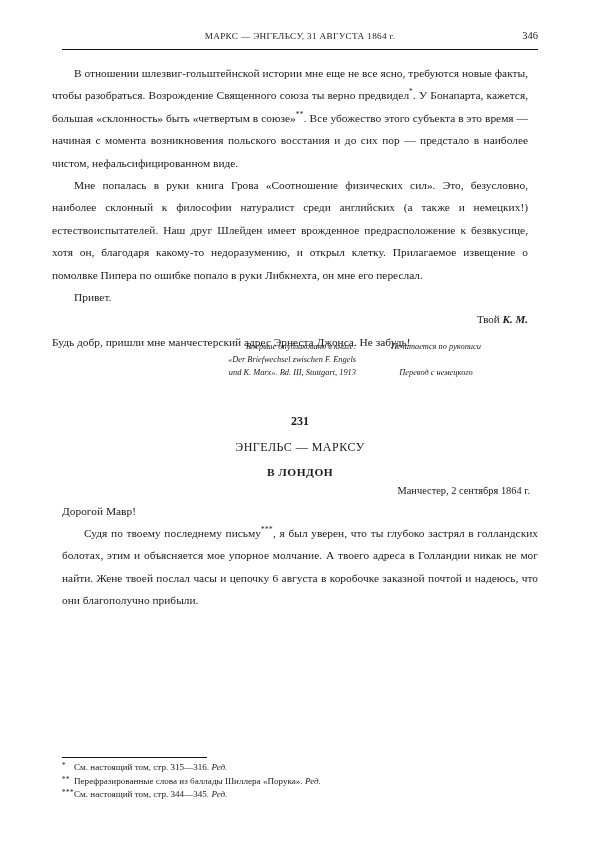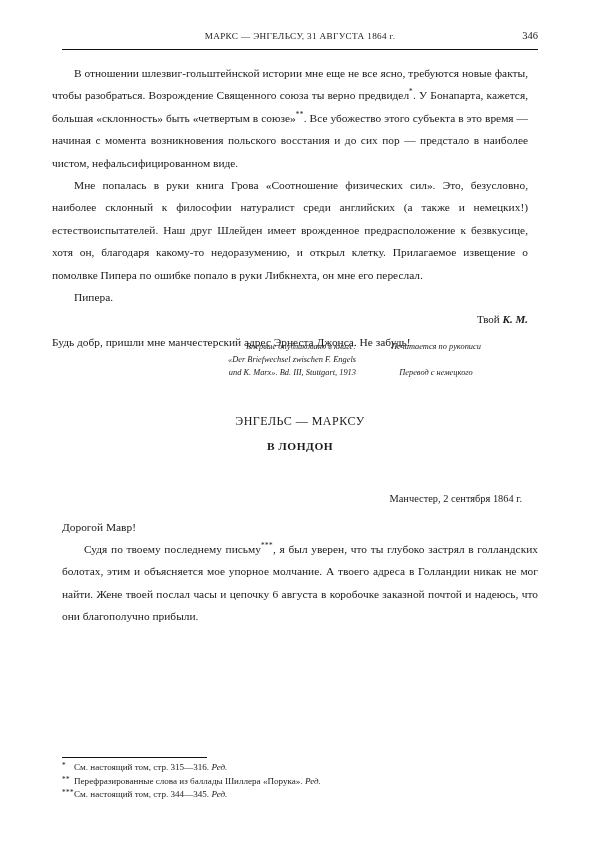--- a/index.html
+++ b/index.html
@@ -143,21 +143,21 @@
   }
 
   
   .letter-body {
     position: absolute;
     left: 62px;
     top: 482px;
     width: 476px;
   }
   .dateline {
-    margin: 8px;
+    margin: 0;
     text-align: right;
     font-size: 10.4px;
     line-height: 18px;
     padding-right: 8px;
   }
   .salutation {
     margin: 0;
     font-size: 11.4px;
     line-height: 22px;
   }
@@ -203,41 +203,42 @@
     <div class="rh-folio">346</div>
   </div>
   <div class="head-rule"></div>
 
   <div class="textblock">
 
     <p class="body"><span>В отношении шлезвиг-гольштейнской истории мне еще не все ясно, требуются новые факты, чтобы разобраться. Возрождение Священного союза ты верно предвидел</span><sup class="fn">*</sup><span>. У Бонапарта, кажется, большая «склонность» быть «четвертым в союзе»</span><sup class="fn">**</sup><span>. Все убожество этого субъекта в это время — начиная с момента возникновения польского восстания и до сих пор — предстало в наиболее чистом, нефальсифицированном виде.</span></p>
 
     <p class="body">Мне попалась в руки книга Грова «Соотношение физических сил». Это, безусловно, наиболее склонный к философии натуралист среди английских (а также и немецких!) естествоиспытателей. Наш друг Шлейден имеет врожденное предрасположение к безвкусице, хотя он, благодаря какому-то недоразумению, и открыл клетку. Прилагаемое извещение о помолвке Пипера по ошибке попало в руки Либкнехта, он мне его переслал.</p>
 
-    <p class="body">Пипера.</p>
+    <p class="body">Привет.</p>
 
     <p class="signature"><span>Твой </span><i>К. М.</i></p>
 
     <p class="body noindent">Будь добр, пришли мне манчестерский адрес Эрнеста Джонса. Не забудь!</p>
   </div>
 
   <div class="source-note">
     <div class="sn-left">
       <div>Впервые опубликовано в книге:</div>
       <div>«Der Briefwechsel zwischen F. Engels</div>
       <div>und K. Marx». Bd. III, Stuttgart, 1913</div>
     </div>
     <div class="sn-right">
       <div>Печатается по рукописи</div>
       <div class="sn-gap"></div>
       <div>Перевод с немецкого</div>
     </div>
   </div>
 
   <div class="letter-head">
+    <div class="lh-num">231</div>
     <div class="lh-from-to">ЭНГЕЛЬС — МАРКСУ</div>
     <div class="lh-place">В ЛОНДОН</div>
   </div>
 
   <div class="letter-body">
     <p class="dateline">Манчестер, 2 сентября 1864 г.</p>
     <p class="salutation">Дорогой Мавр!</p>
     <p class="body"><span>Судя по твоему последнему письму</span><sup class="fn">***</sup><span>, я был уверен, что ты глубоко застрял в голландских болотах, этим и объясняется мое упорное молчание. А твоего адреса в Голландии никак не мог найти. Жене твоей послал часы и цепочку 6 августа в коробочке заказной почтой и надеюсь, что они благополучно прибыли.</span></p>
   </div>
 

